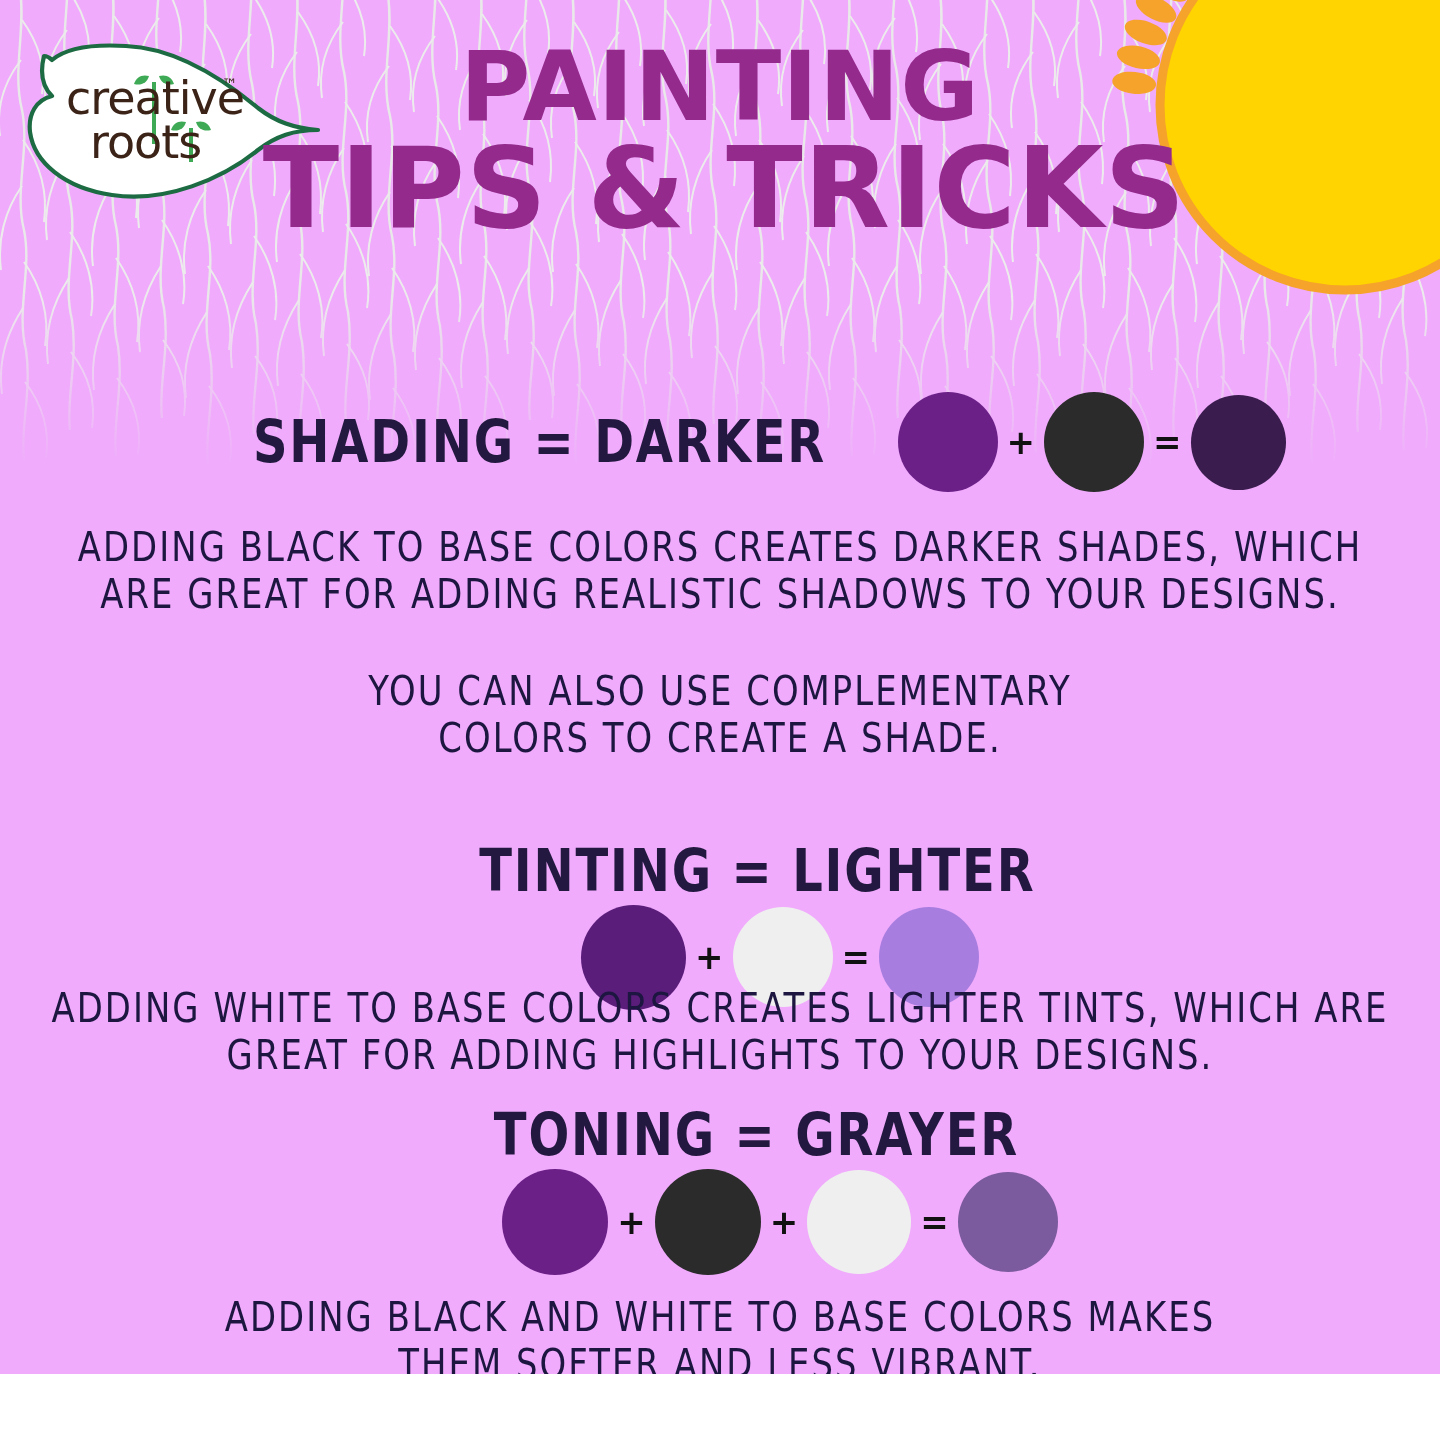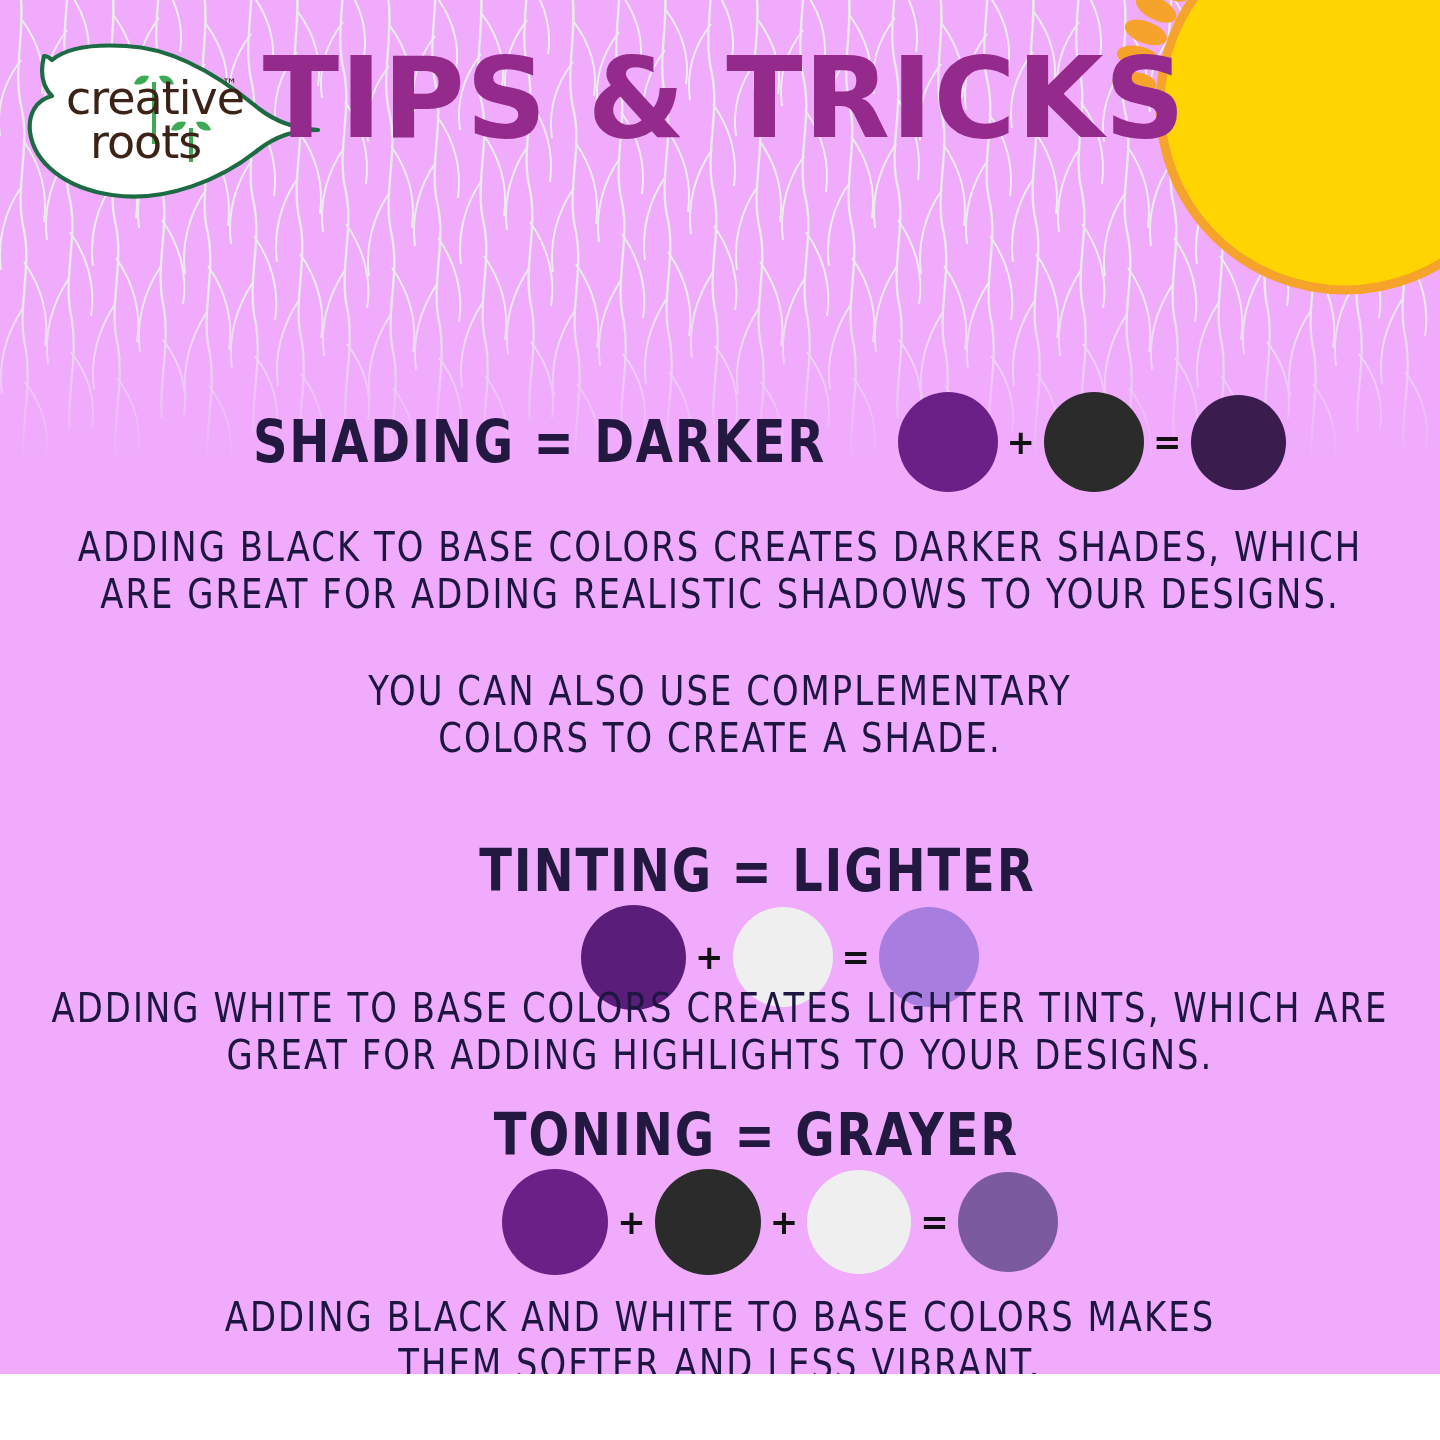--- a/index.html
+++ b/index.html
@@ -343,20 +343,21 @@
       <path d="M160,84 C153,82 147,85 145,92 C152,94 158,91 160,84 Z"></path>
       <path d="M170,84 C177,82 183,85 185,92 C178,94 172,91 170,84 Z"></path>
       <path d="M163,90 h4 v34 h-4 Z"></path>
     </g>
     <text x="40" y="76" font-family="'DejaVu Sans', sans-serif" font-size="46" fill="#3b2318" letter-spacing="-1">creative</text>
     <text x="64" y="120" font-family="'DejaVu Sans', sans-serif" font-size="46" fill="#3b2318" letter-spacing="-1">roots</text>
     <text x="196" y="52" font-family="'DejaVu Sans', sans-serif" font-size="16" fill="#3b2318">™</text>
   </svg>
 
   <div id="title-block">
+    <div class="title-line" id="title-line-1">PAINTING</div>
     <div class="title-line" id="title-line-2">TIPS &amp; TRICKS</div>
   </div>
 
   <div class="section-row" id="row-shading" style="top:392px; height:100px;">
     <div class="section-heading">SHADING = DARKER</div>
     <div class="swatch-group">
       <div class="swatch" style="width:100px;height:100px;background:#6b2088;"></div>
       <div class="op">+</div>
       <div class="swatch" style="width:100px;height:100px;background:#2b2b2b;"></div>
       <div class="op">=</div>

